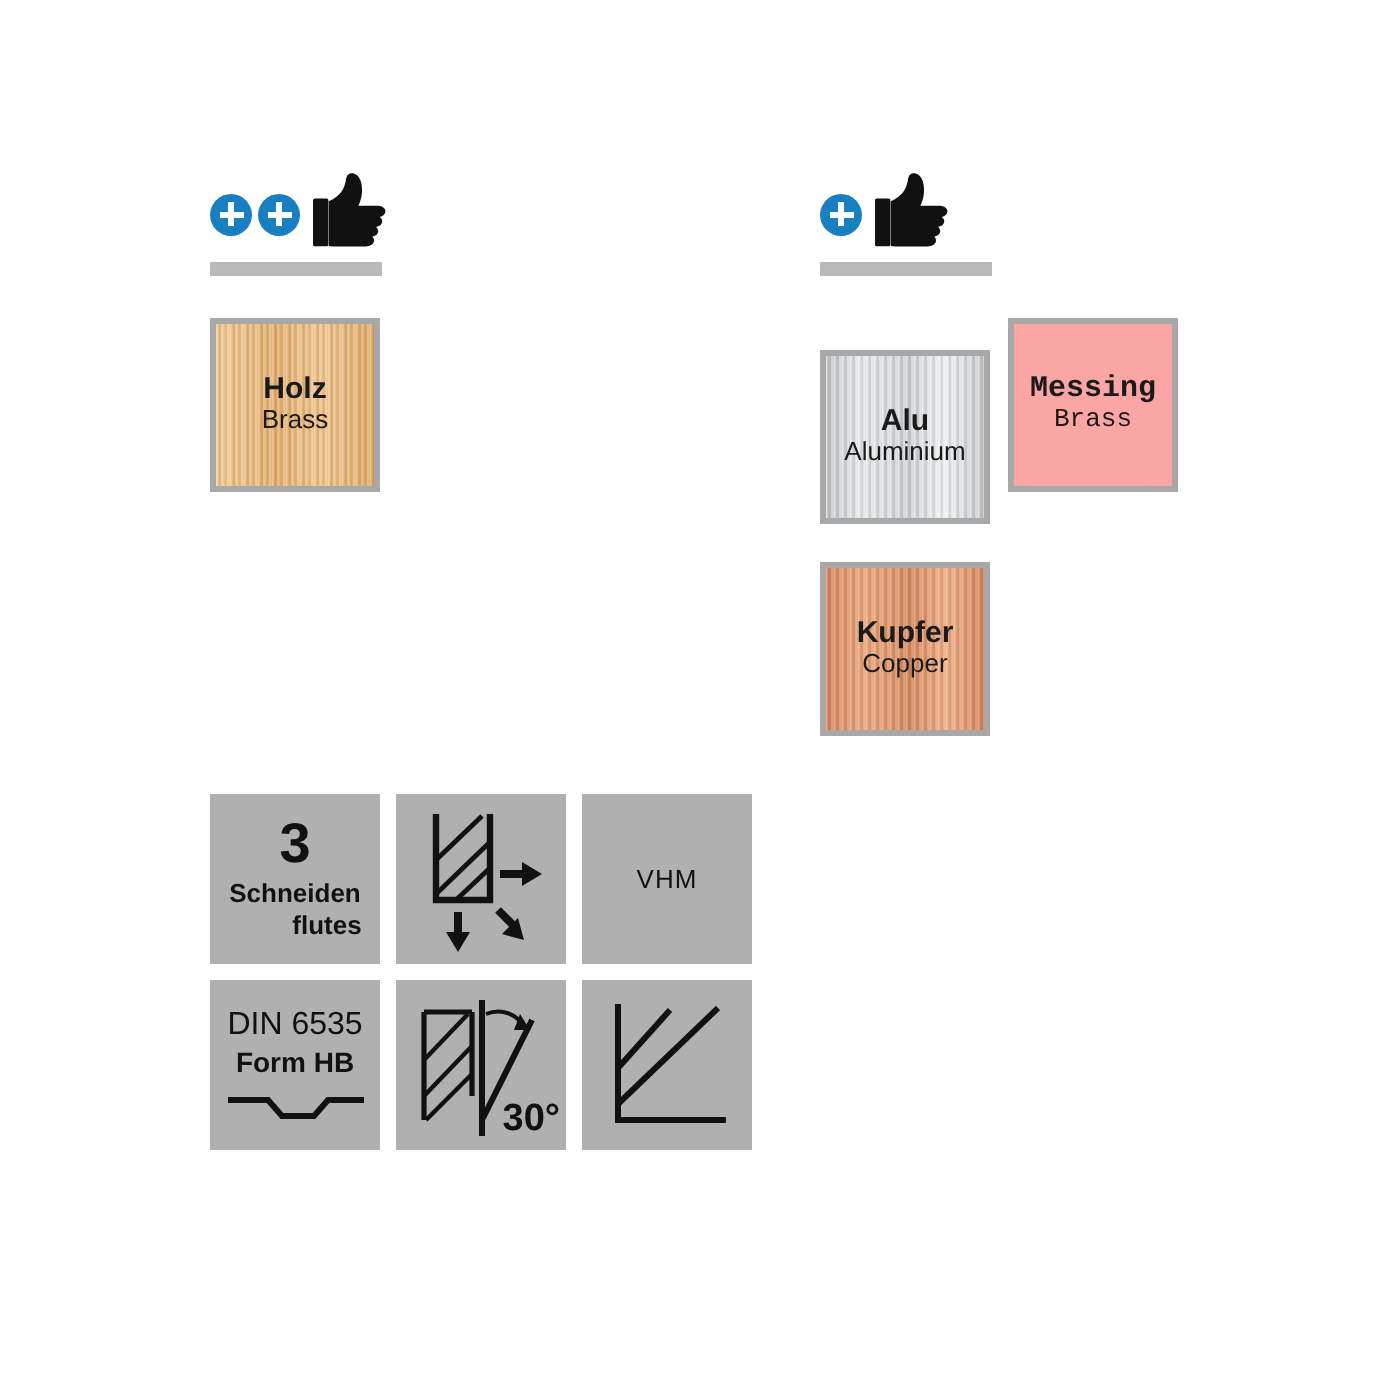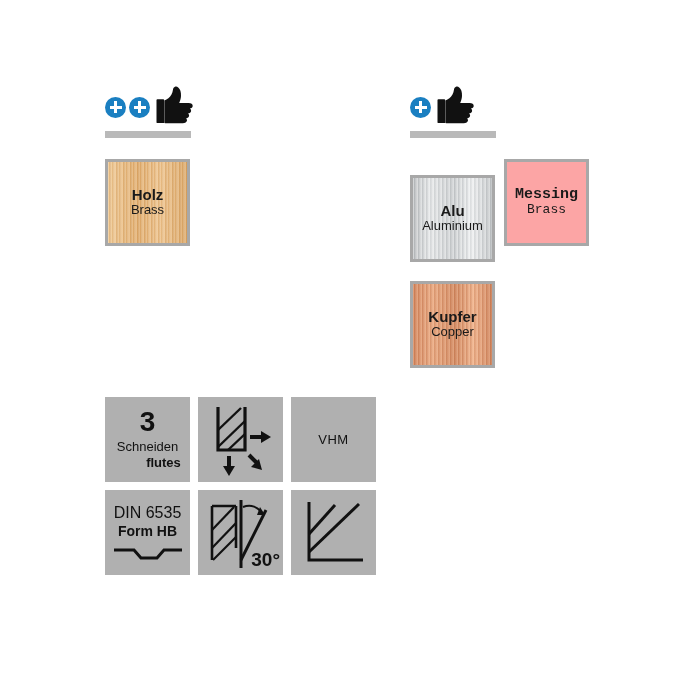--- a/index.html
+++ b/index.html
@@ -100,21 +100,21 @@
   
   .spec-tile{
     position:absolute;
     width:85px; height:85px;
     background:#b0b0b0;
     display:flex; flex-direction:column;
     align-items:center; justify-content:center;
     color:#111111; text-align:center;
   }
   .spec-tile .big{ font-size:28px; font-weight:bold; line-height:1.0; }
-  .spec-tile .lab1{ font-size:13px; font-weight:normal; line-height:1.2; margin-top:3px; }
+  .spec-tile .lab1{ font-size:13px; font-weight:bold; line-height:1.2; margin-top:3px; }
   .spec-tile .lab2{ font-size:13px; font-weight:bold; line-height:1.2;margin-left:32px; }
   .spec-tile .code1{ font-size:16px; font-weight:normal; line-height:1.25; }
   .spec-tile .code2{ font-size:14px; font-weight:bold; line-height:1.25; }
   .spec-tile .vhm{ font-size:13px; font-weight:normal; letter-spacing:0.5px;text-align:center; }
   .spec-tile svg{ display:block; }
   .spec-tile .gfx-wrap{ width:85px; height:85px; }
   .spec-tile .shank-wrap{ width:72px; height:16px; margin-top:6px; }
 </style>
 </head>
 <body>

